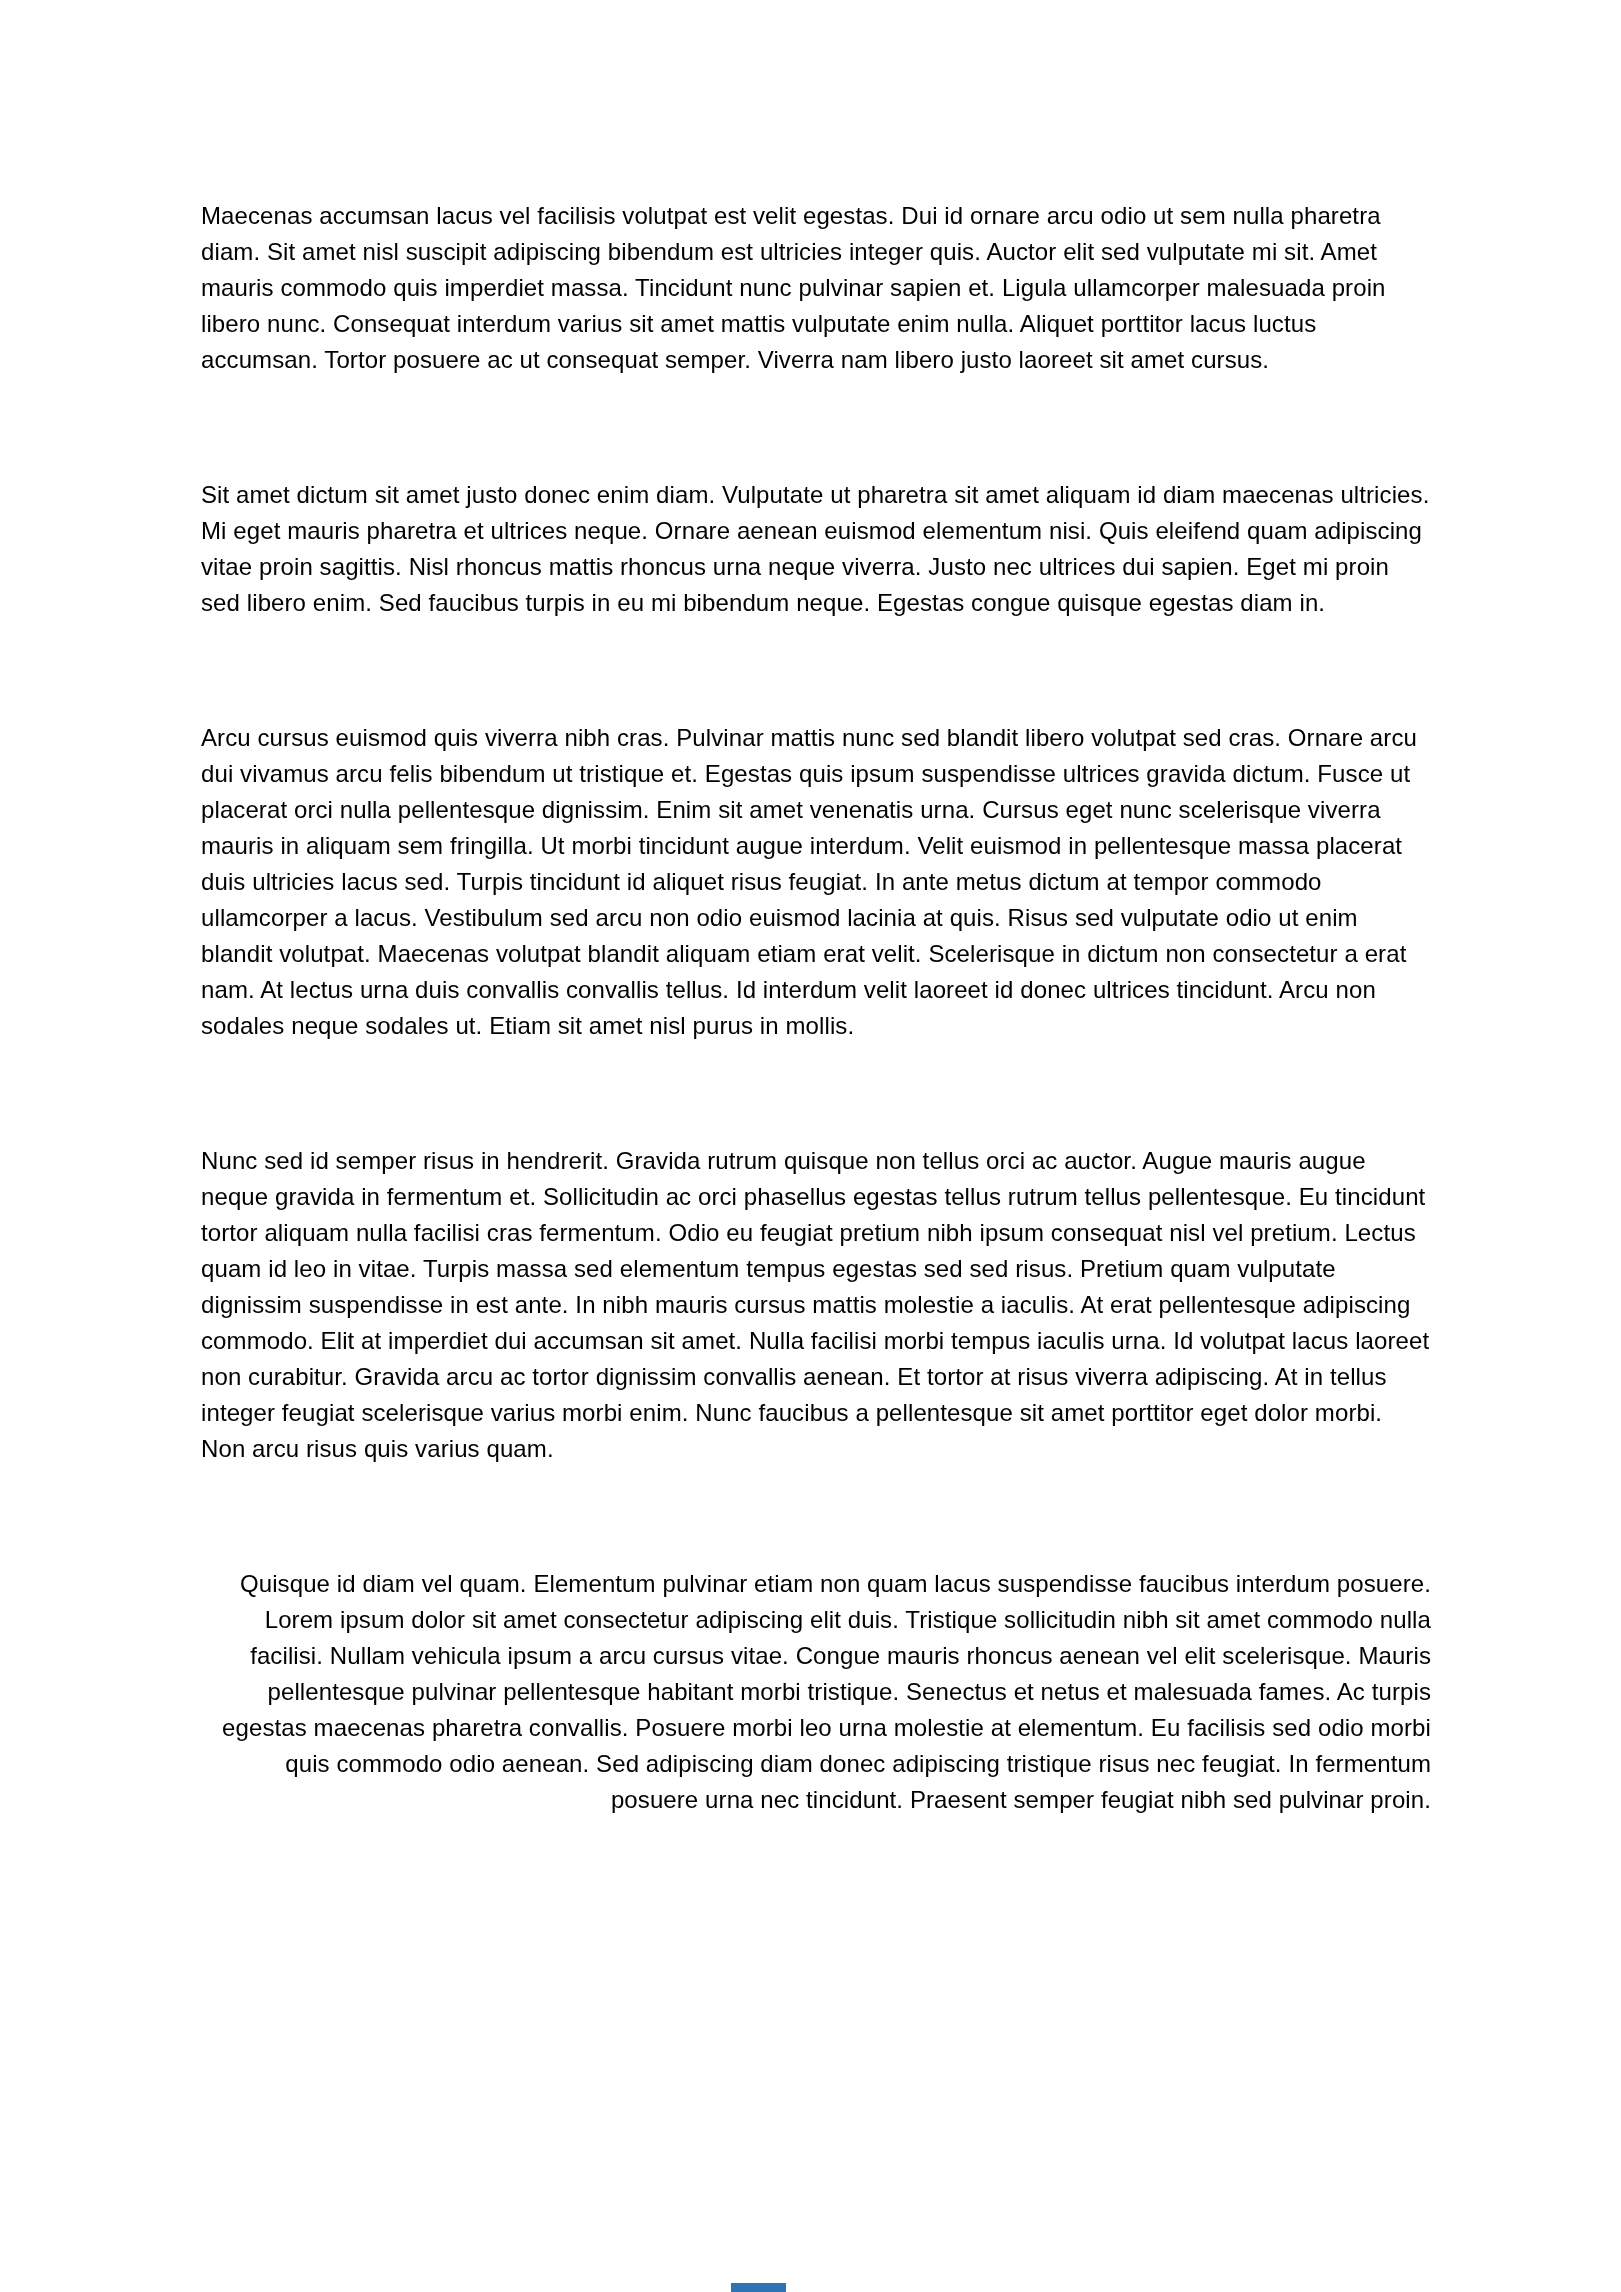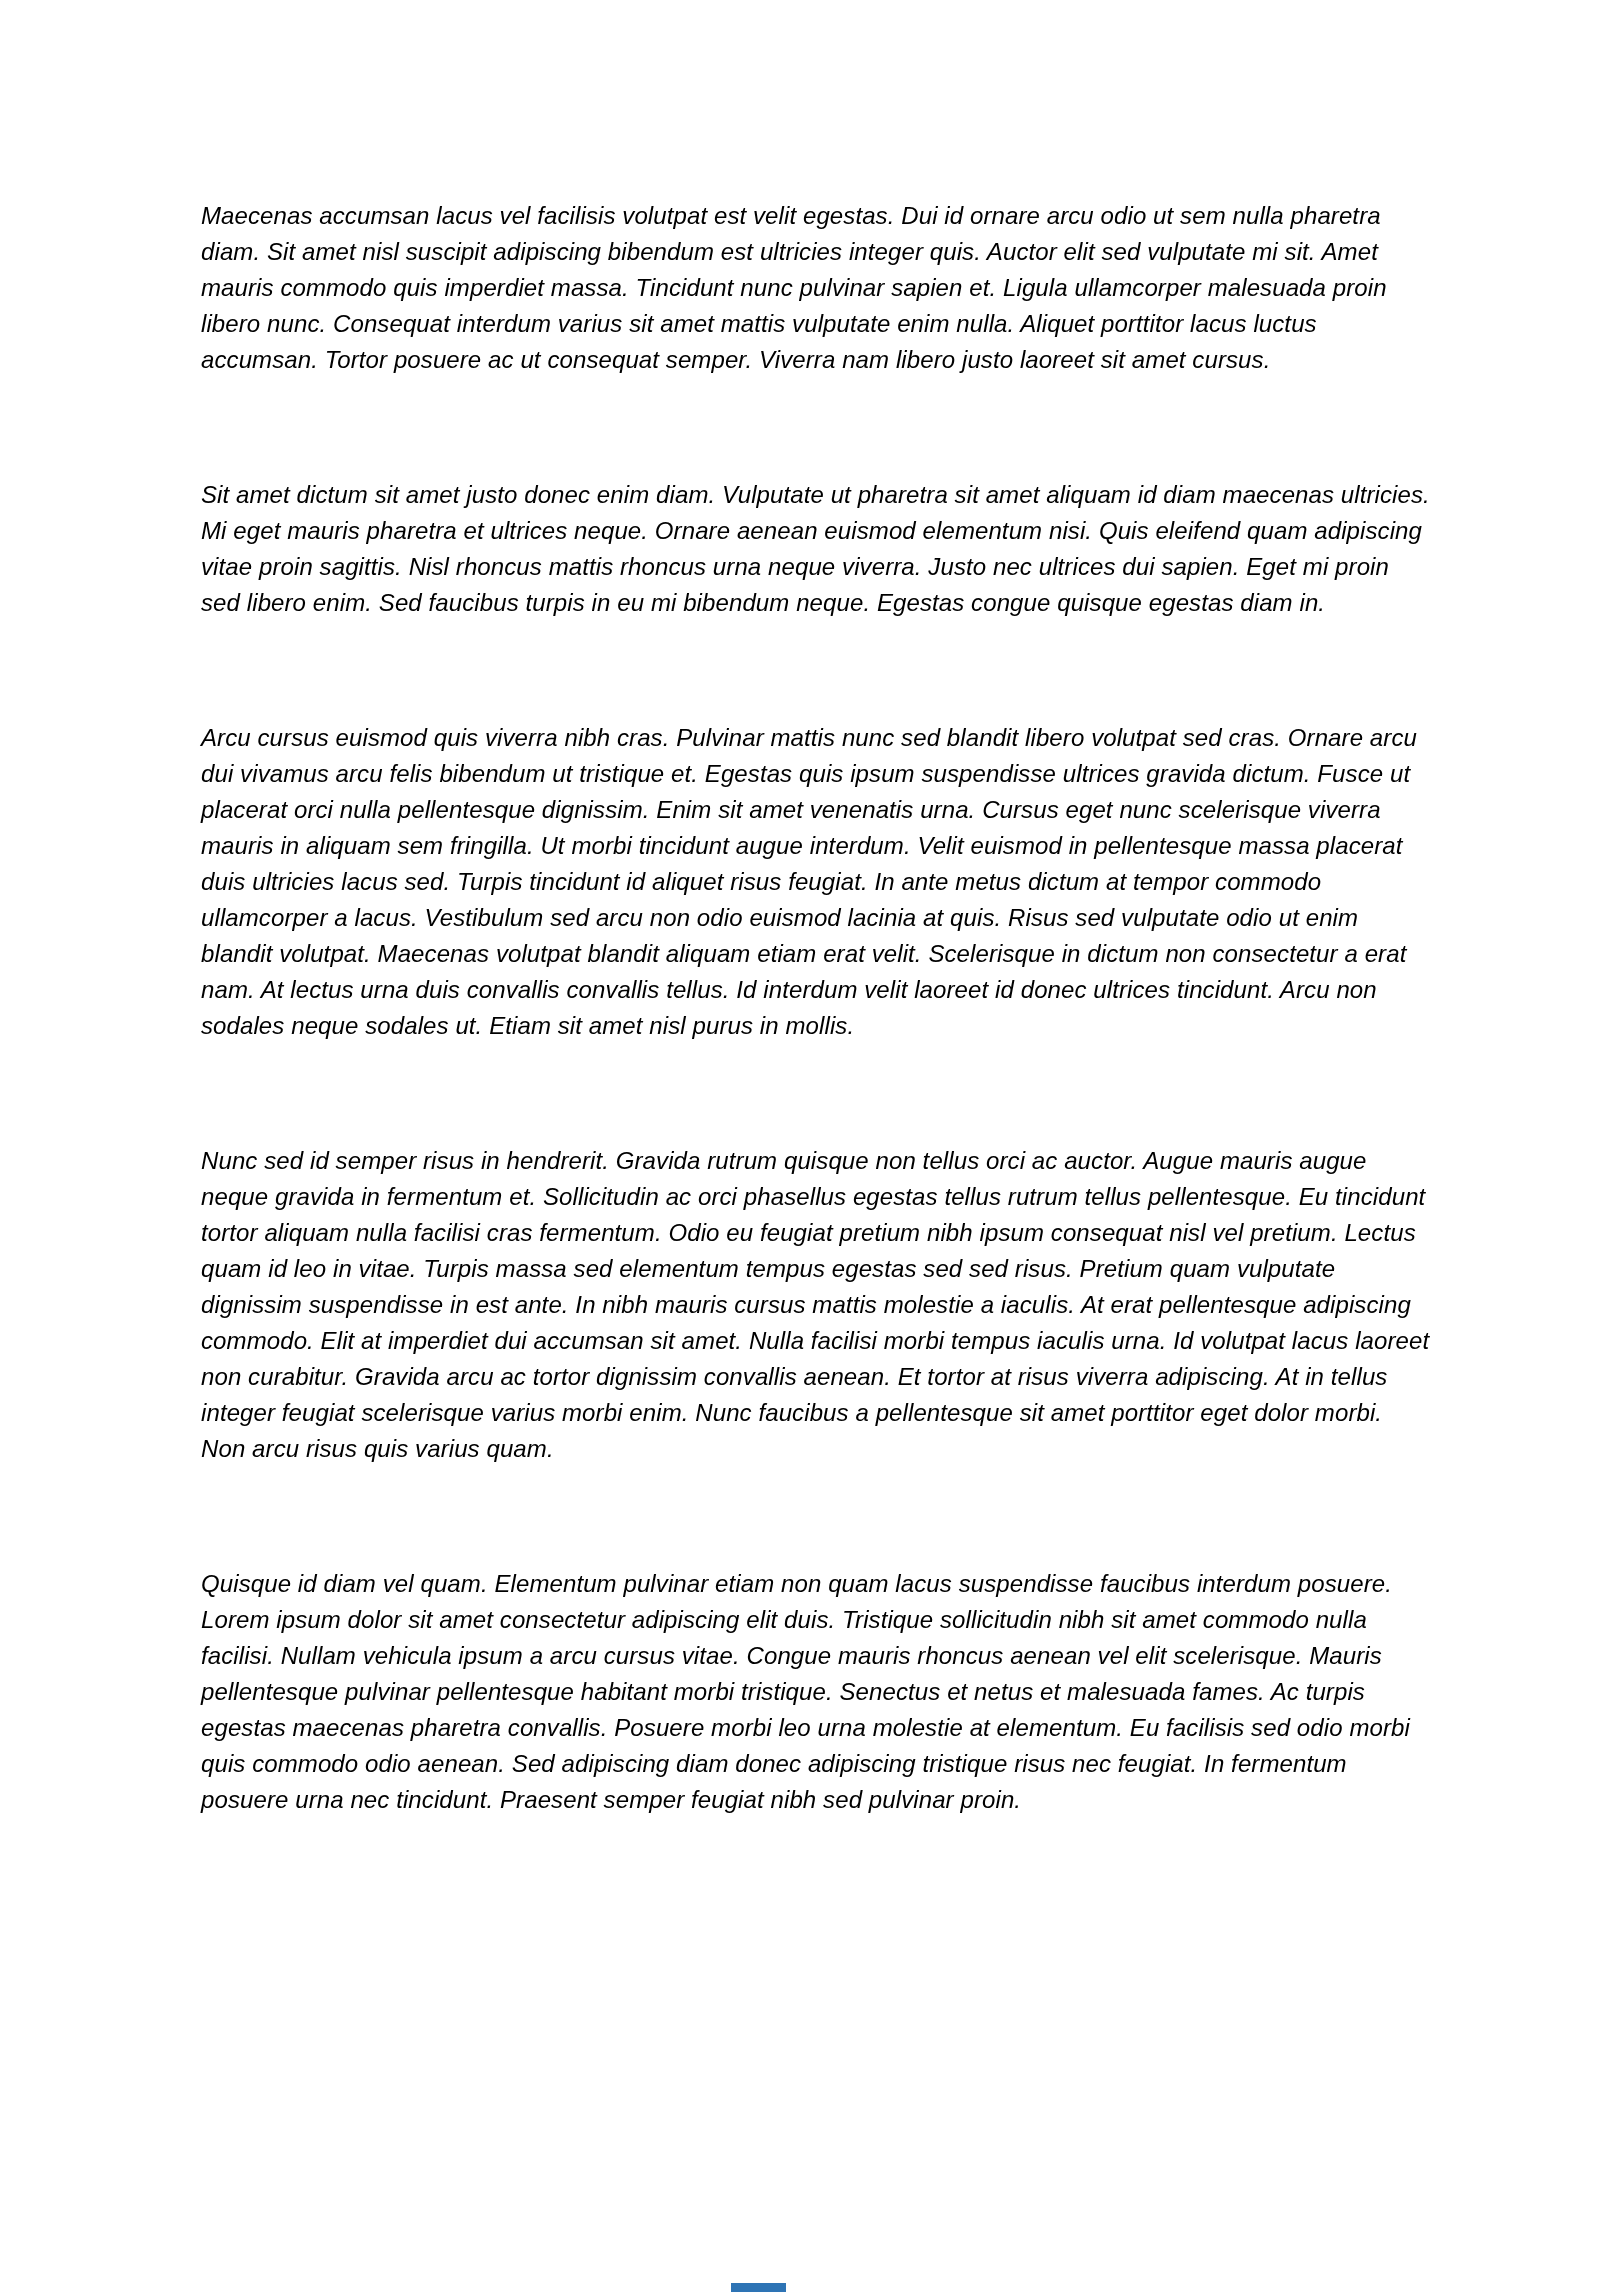--- a/index.html
+++ b/index.html
@@ -28,25 +28,25 @@
   }
 
   .paragraph {
     font-size: 24px;
     line-height: 36px;
     font-weight: 400;
     color: #000000;
     letter-spacing: 0.1px;
     margin-bottom: 99px;
     text-align: left;
-    font-style: italic;
   }
 
   .paragraph:last-child {
     margin-bottom: 12px;
+    text-align: right;
   }
 
   
   .bottom-fragment {
     position: absolute;
     left: 731px;
     top: 2283px;
     width: 55px;
     height: 9.8px;
     overflow: hidden;

